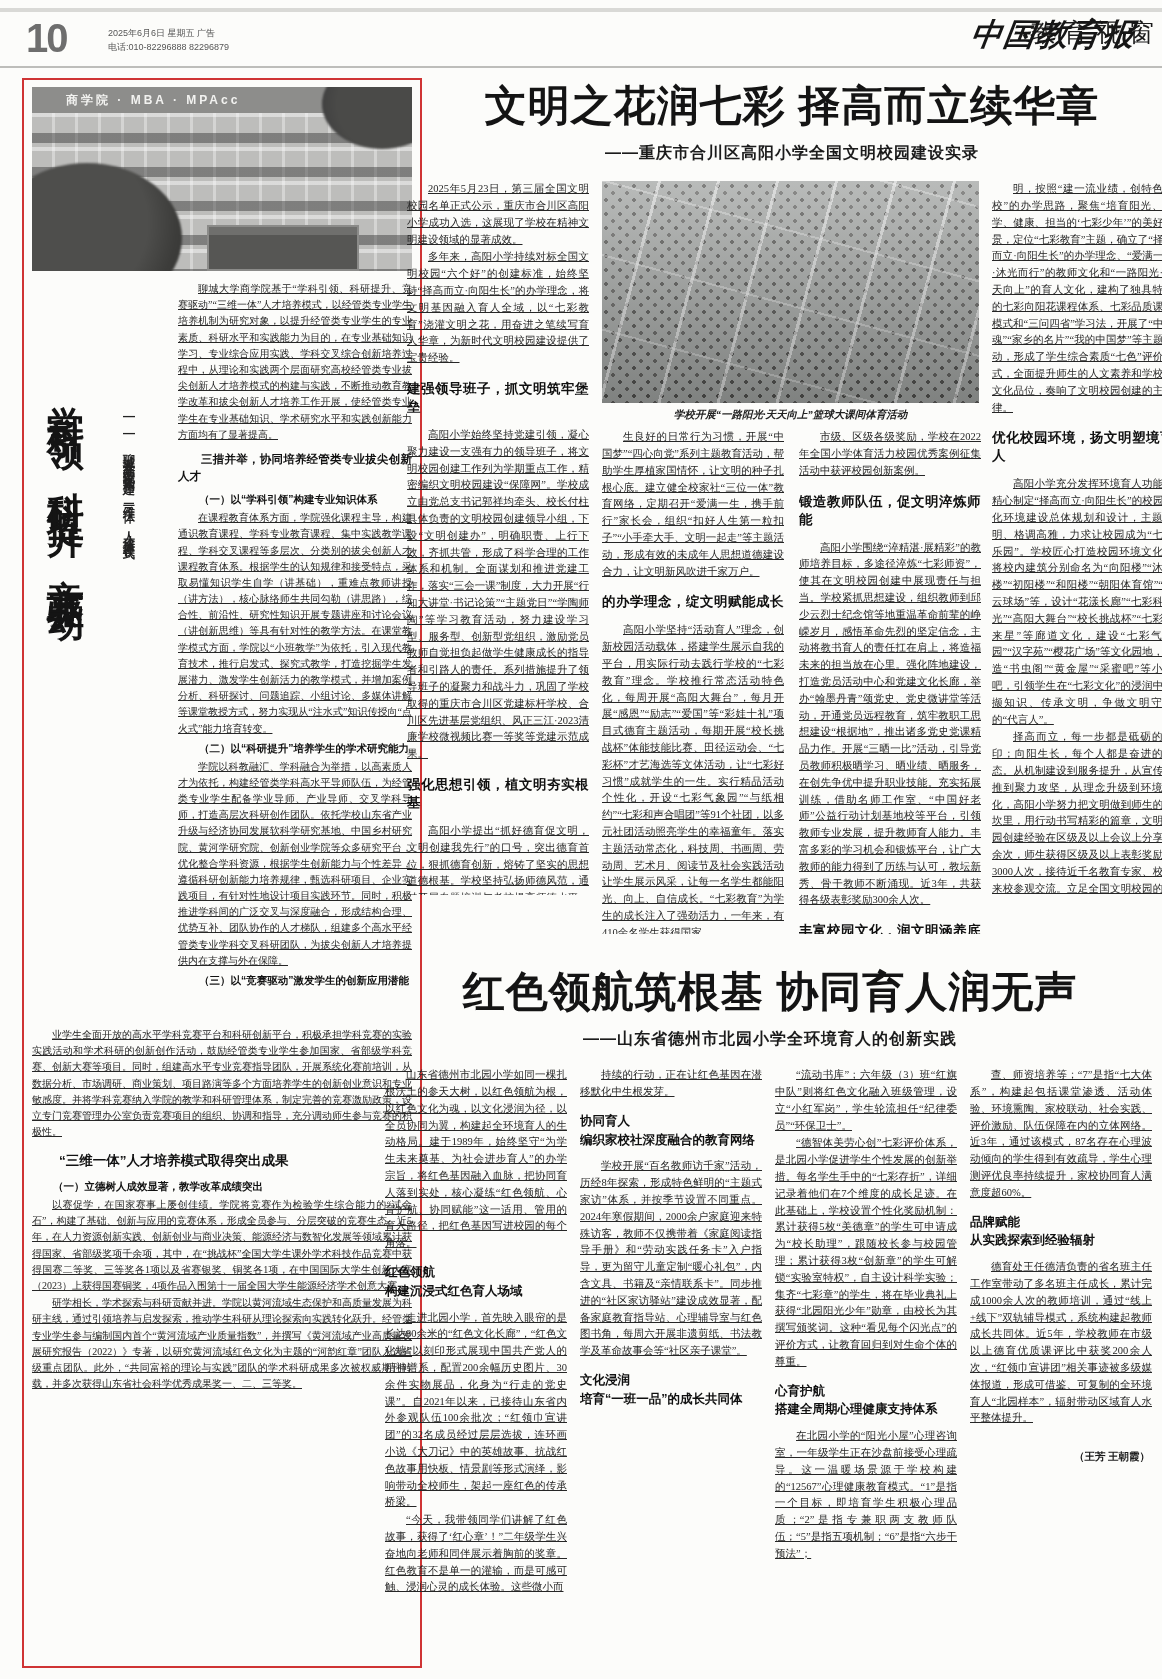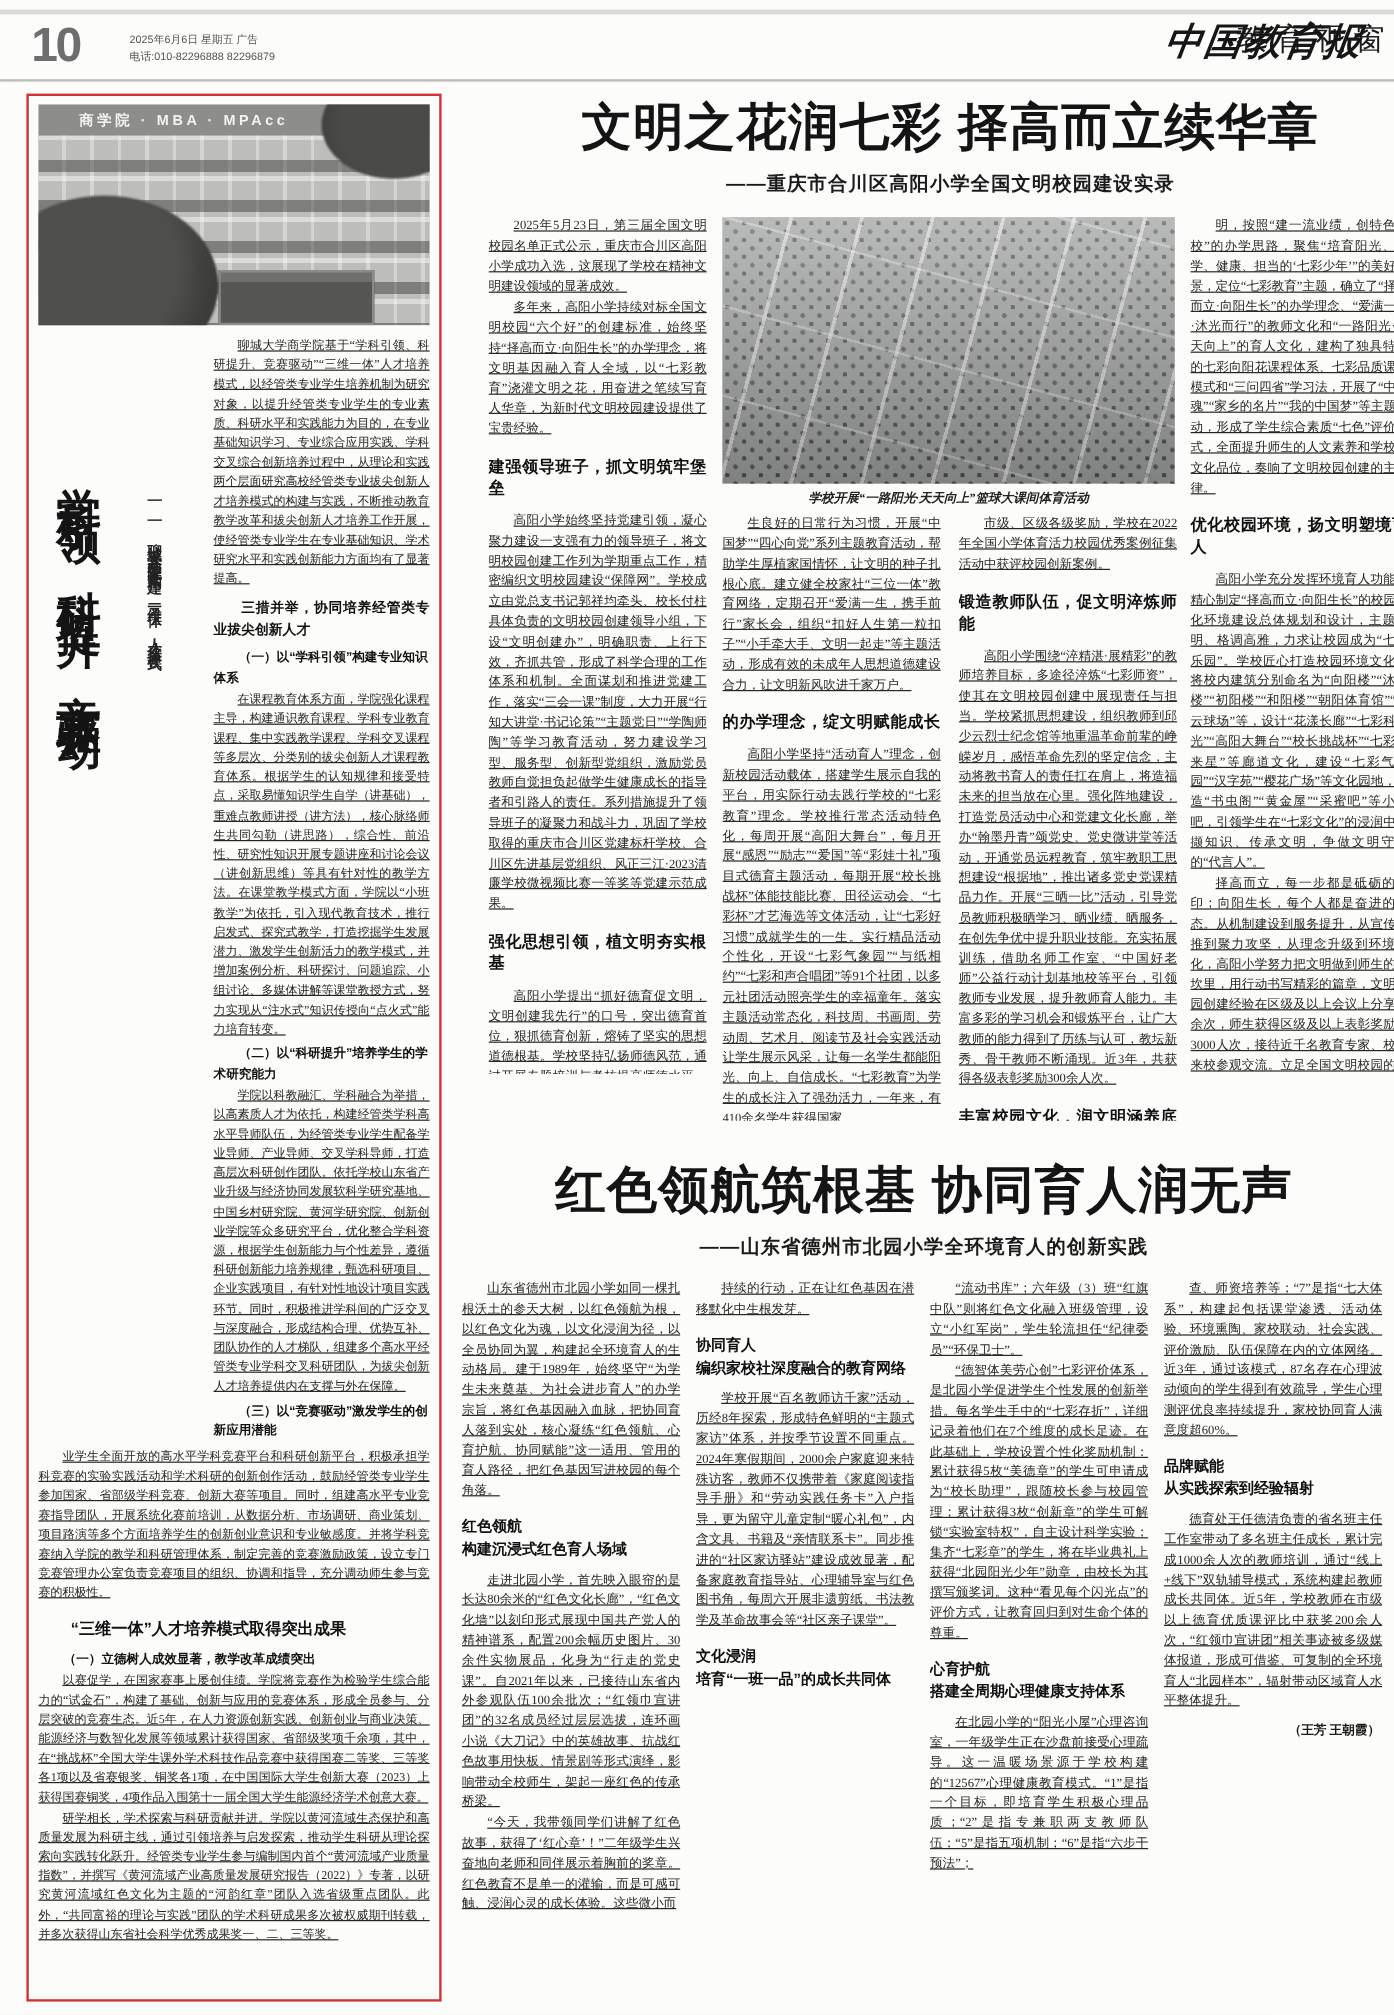--- a/index.html
+++ b/index.html
@@ -13,21 +13,21 @@
   .hdr-meta{position:absolute;left:108px;top:12px;font-family:"Liberation Sans",sans-serif;
             font-size:9px;color:#555;line-height:1.6;}
   .section-title{position:absolute;left:0;right:0;top:2px;text-align:right;
                  font-family:"Liberation Sans","DejaVu Sans",sans-serif;
                  font-size:25px;font-weight:400;color:#1c1c1c;letter-spacing:8px;}
   .masthead{position:absolute;right:26px;top:0px;font-family:"DejaVu Serif",serif;
             font-style:italic;font-weight:700;font-size:31px;color:#161616;
             transform:skewX(-8deg);letter-spacing:2px;}
   .hdr-rule{position:absolute;left:0;top:66px;width:1162px;height:2px;background:#bdbdba;}
   
-  .lbox{position:absolute;left:22px;top:78px;width:346px;height:1590px;border:2px solid #cf3434;
+  .lbox{position:absolute;left:22px;top:78px;width:400px;height:1590px;border:2px solid #cf3434;
         background:#fcfcfa;box-sizing:border-box;padding:7px 8px;overflow:hidden;}
   .lphoto{position:relative;width:100%;height:184px;background:#c3c3c1;overflow:hidden;}
   .lphoto .sign{position:absolute;left:0;top:0;width:100%;height:26px;background:#8d8d8b;
                 color:#f2f2f0;font-family:"Liberation Sans",sans-serif;font-weight:700;
                 font-size:12px;letter-spacing:3px;line-height:26px;padding-left:34px;box-sizing:border-box;}
   .lphoto .facade{position:absolute;left:0;top:26px;width:100%;height:158px;
       background:
         repeating-linear-gradient(to bottom, rgba(255,255,255,.45) 0 4px, transparent 4px 20px, rgba(50,50,50,.45) 20px 30px, transparent 30px 34px),
         repeating-linear-gradient(to right, transparent 0 20px, rgba(255,255,255,.35) 20px 23px),
         #bdbdbb;}
@@ -47,21 +47,21 @@
           font-size:12px;letter-spacing:3px;height:580px;}
   .ld-col{flex:1;min-width:0;}
   .ld-full{margin-top:4px;}
   .para{font-size:10px;line-height:1.62;text-align:justify;text-indent:2em;margin:0 0 1px 0;color:#262626;text-decoration:underline;}
   .ld-h2{font-family:"Liberation Sans",sans-serif;font-weight:700;font-size:11.5px;line-height:1.5;
          text-align:justify;text-indent:2em;margin:8px 0 6px 0;color:#111;}
   .ld-hw{font-family:"Liberation Sans",sans-serif;font-weight:700;font-size:13.5px;
          text-indent:2em;margin:12px 0 8px 0;color:#111;}
   .ld-h3{font-family:"Liberation Sans",sans-serif;font-weight:700;font-size:10.5px;line-height:1.6;
          text-indent:2em;margin:3px 0 2px 0;color:#111;}
-  .byline{font-size:10.5px;font-weight:700;text-align:right;margin-top:8px;padding-right:2px;color:#1a1a1a;}
+  .byline{font-size:10.5px;font-weight:700;text-align:right;margin-top:23px;padding-right:2px;color:#1a1a1a;}
   
   .art1{position:absolute;left:407px;top:82px;width:770px;height:852px;overflow:hidden;}
   .art2{position:absolute;left:385px;top:968px;width:770px;height:700px;overflow:hidden;}
   .headline{font-family:"Liberation Sans","DejaVu Sans",sans-serif;font-weight:900;color:#141414;
             font-size:42px;letter-spacing:1px;text-align:center;line-height:1.15;}
   .deck{font-family:"Liberation Sans",sans-serif;font-weight:700;font-size:16px;color:#1b1b1b;
         text-align:center;margin-top:13px;letter-spacing:1px;}
   .cols{display:flex;gap:13px;margin-top:17px;}
   .col{width:182px;flex:none;min-width:0;overflow:hidden;}
   .art1 .cols{height:714px;}

